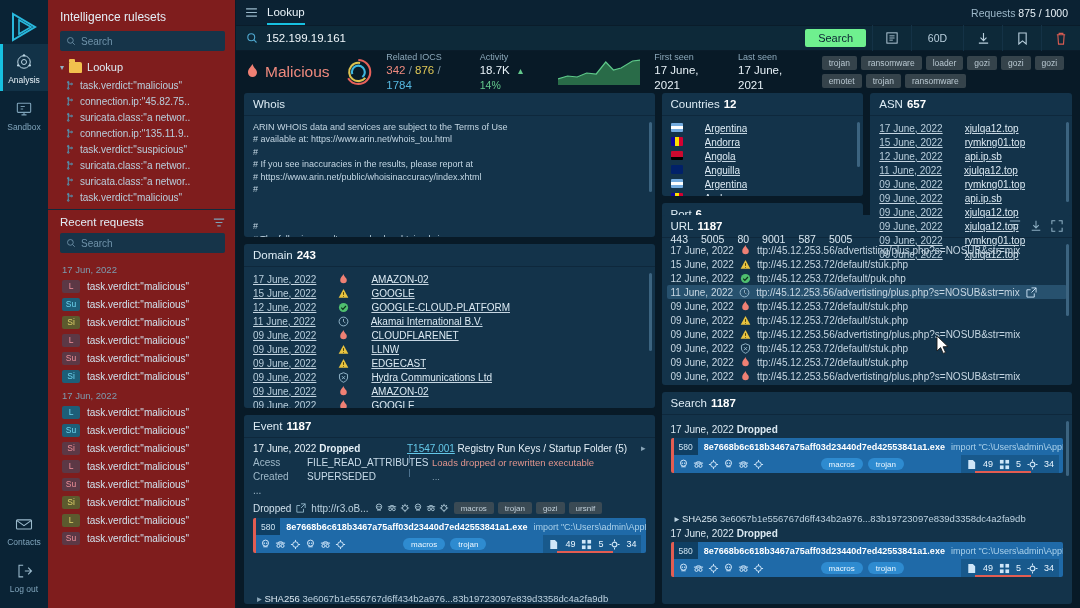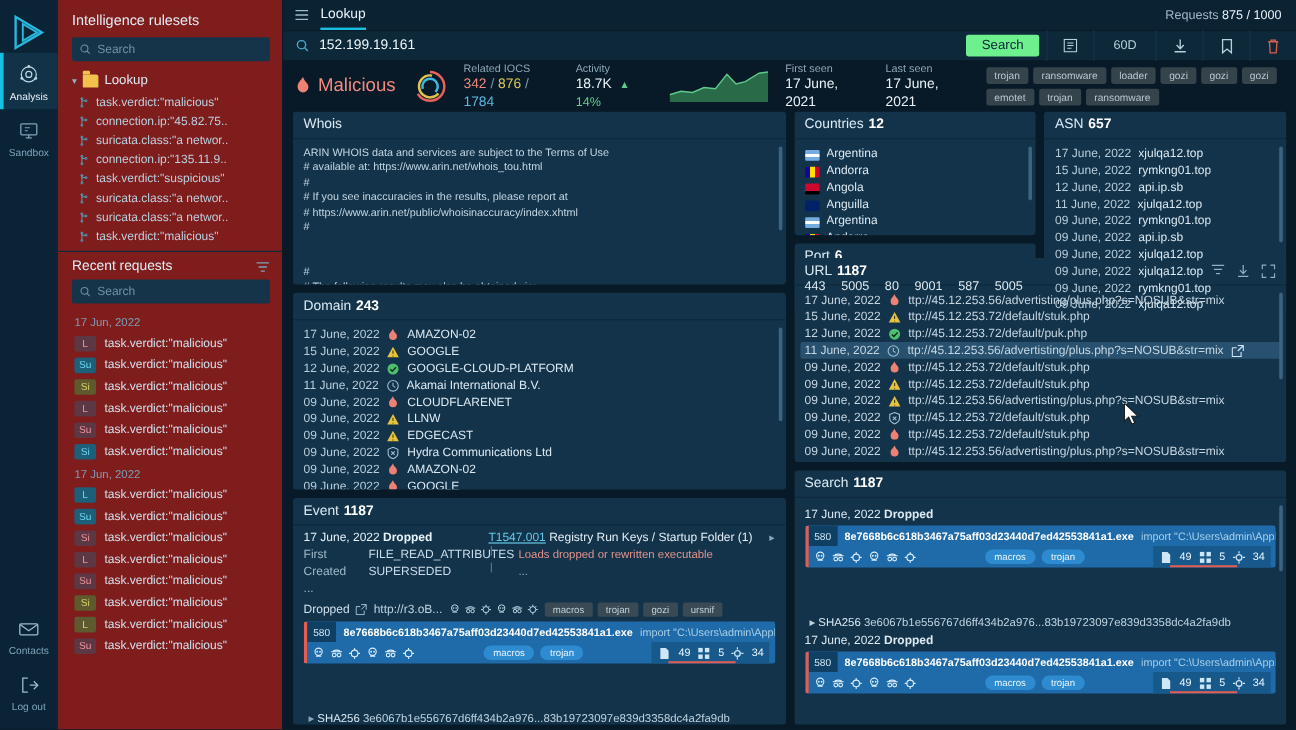--- a/index.html
+++ b/index.html
@@ -118,21 +118,21 @@
     height: 23px; display: flex; align-items: center; padding: 0 9px;
     font-size: 11.5px; color: #dcebf4; border-bottom: 1px solid #0e283c; flex:0 0 23px;
   }
   .card-hd b { font-weight: bold; color: #fff; margin-left: 4px; }
   .card-hd .hd-tools { margin-left: auto; display: flex; gap: 9px; }
   .card-bd { flex: 1; overflow: hidden; padding: 5px 9px; position: relative; font-size: 10px; }
   .scroll { position: absolute; right: 3px; top: 6px; width: 3px; height: 60px; background: #3c6480; border-radius: 2px; }
 
   pre.whois { font-size: 9px; color: #c3d6e3; line-height: 1.38; white-space: pre; font-family: "Liberation Sans", sans-serif;}
 
-  .li { display: flex; align-items: flex-end; gap: 6px; padding: 1.5px 0; font-size: 10px; white-space: nowrap; }
+  .li { display: flex; align-items: flex-start; gap: 22px; padding: 1.5px 0; font-size: 10px; white-space: nowrap; text-decoration: underline; }
   .li .d { color: #b8cddb; flex: 0 0 auto; }
   .li .n { color: #dbe9f2; overflow:hidden; text-overflow:ellipsis; }
   .flag { width: 12px; height: 9px; flex: 0 0 12px; border-radius:1px; }
   .ports { display: flex; gap: 13px; font-size: 10.5px; color: #dbe9f2; padding-top: 2px;}
   .sico { width: 11px; height: 11px; flex: 0 0 11px; }
 
   .urow { display:flex; align-items:center; gap:6px; padding:1.5px 4px; margin:0 -4px; border-radius:2px; font-size:10px; white-space:nowrap;}
   .urow.hl { background: #27516e; }
 
   
@@ -584,35 +584,35 @@
             <b>1187</b>
           </div>
           <div class="card-bd">
             <div class="ev-top">
               <div class="ev-l">
                 <div class="ev-hd">
                   <span>17 June, 2022</span>
                   <b>Dropped</b>
                 </div>
                 <div class="kv">
-                  <span class="k">First</span>
+                  <span class="k">Acess</span>
                   <span class="v">FILE_READ_ATTRIBUTES</span>
                 </div>
                 <div class="kv">
                   <span class="k">Created</span>
                   <span class="v">SUPERSEDED</span>
                 </div>
                 <div class="kv">
                   <span class="k">...</span>
                 </div>
               </div>
               <div class="ev-r">
                 <div>
                   <span class="tlink">T1547.001</span>
-                  <span style="color:#e3eef6">Registry Run Keys / Startup Folder (1)</span>
+                  <span style="color:#e3eef6">Registry Run Keys / Startup Folder (5)</span>
                 </div>
                 <div class="ev-note">Loads dropped or rewritten executable</div>
                 <div class="ev-note" style="color:#8aa6b8">...</div>
               </div>
               <span style="color:#8aa6b8;font-size:9px">▸</span>
             </div>
 
             <div class="drop-row">
               <span class="lab">Dropped</span>
               <svg class="mini" viewBox="0 0 12 12">

